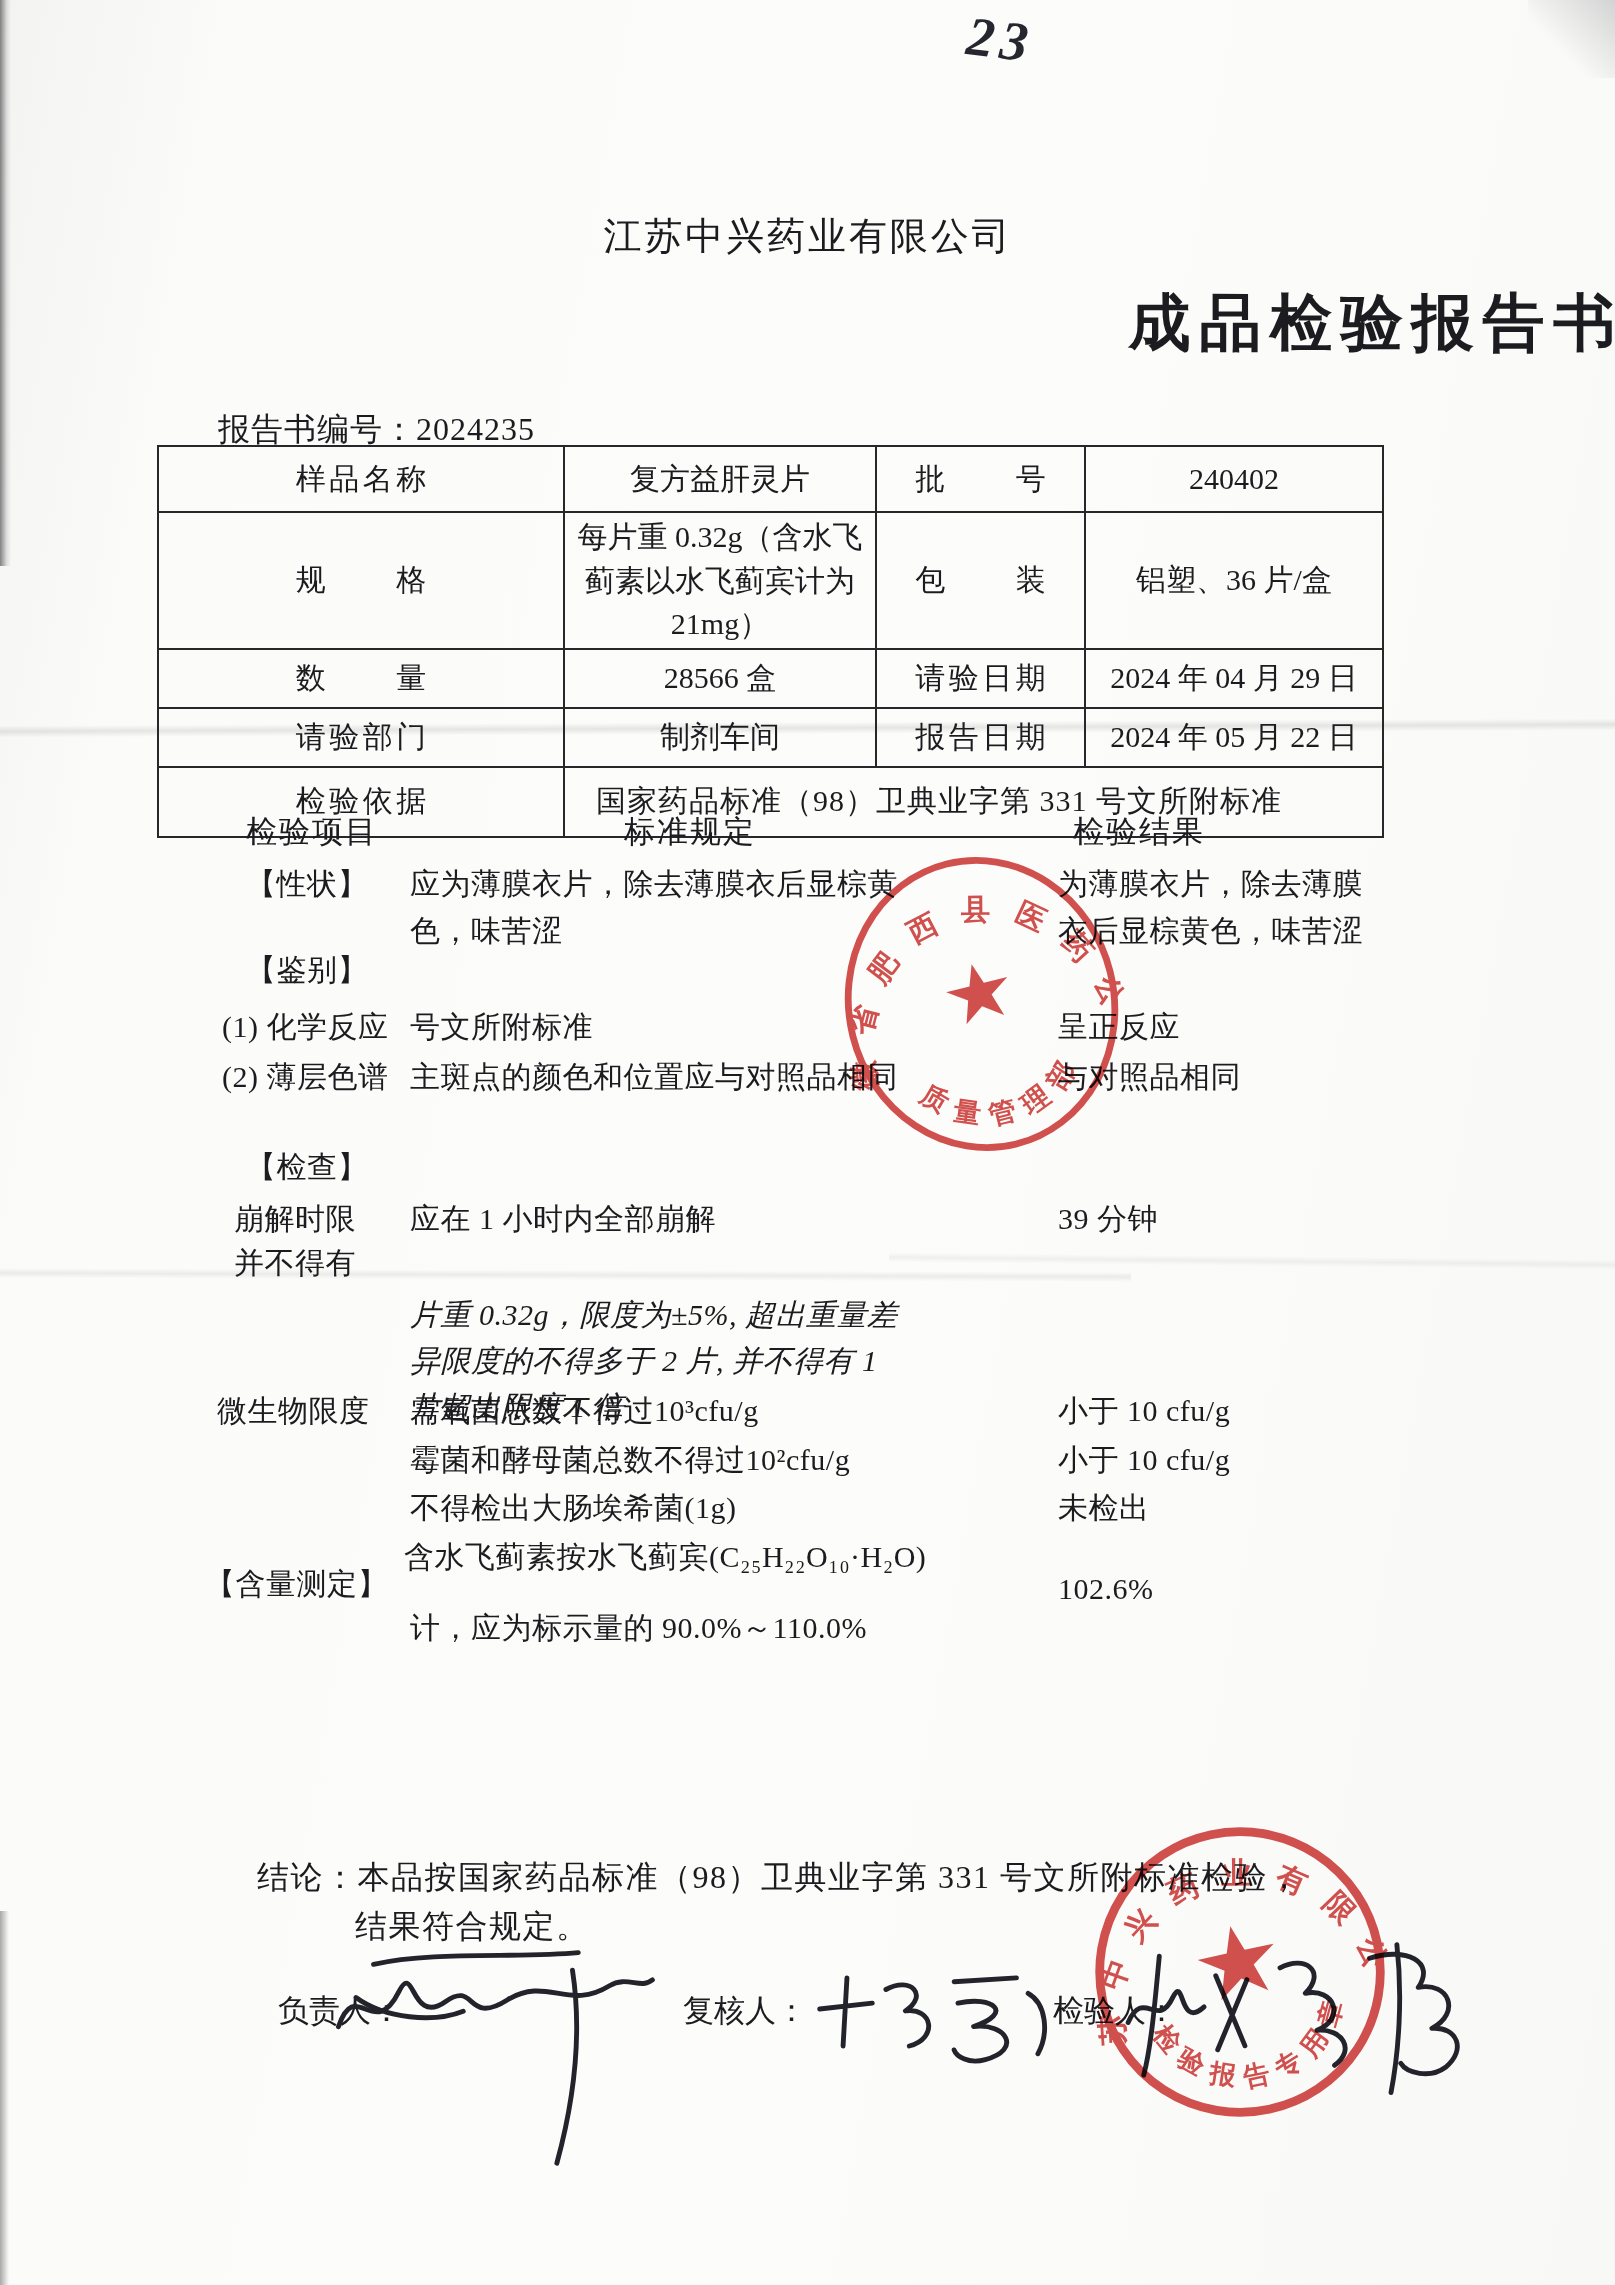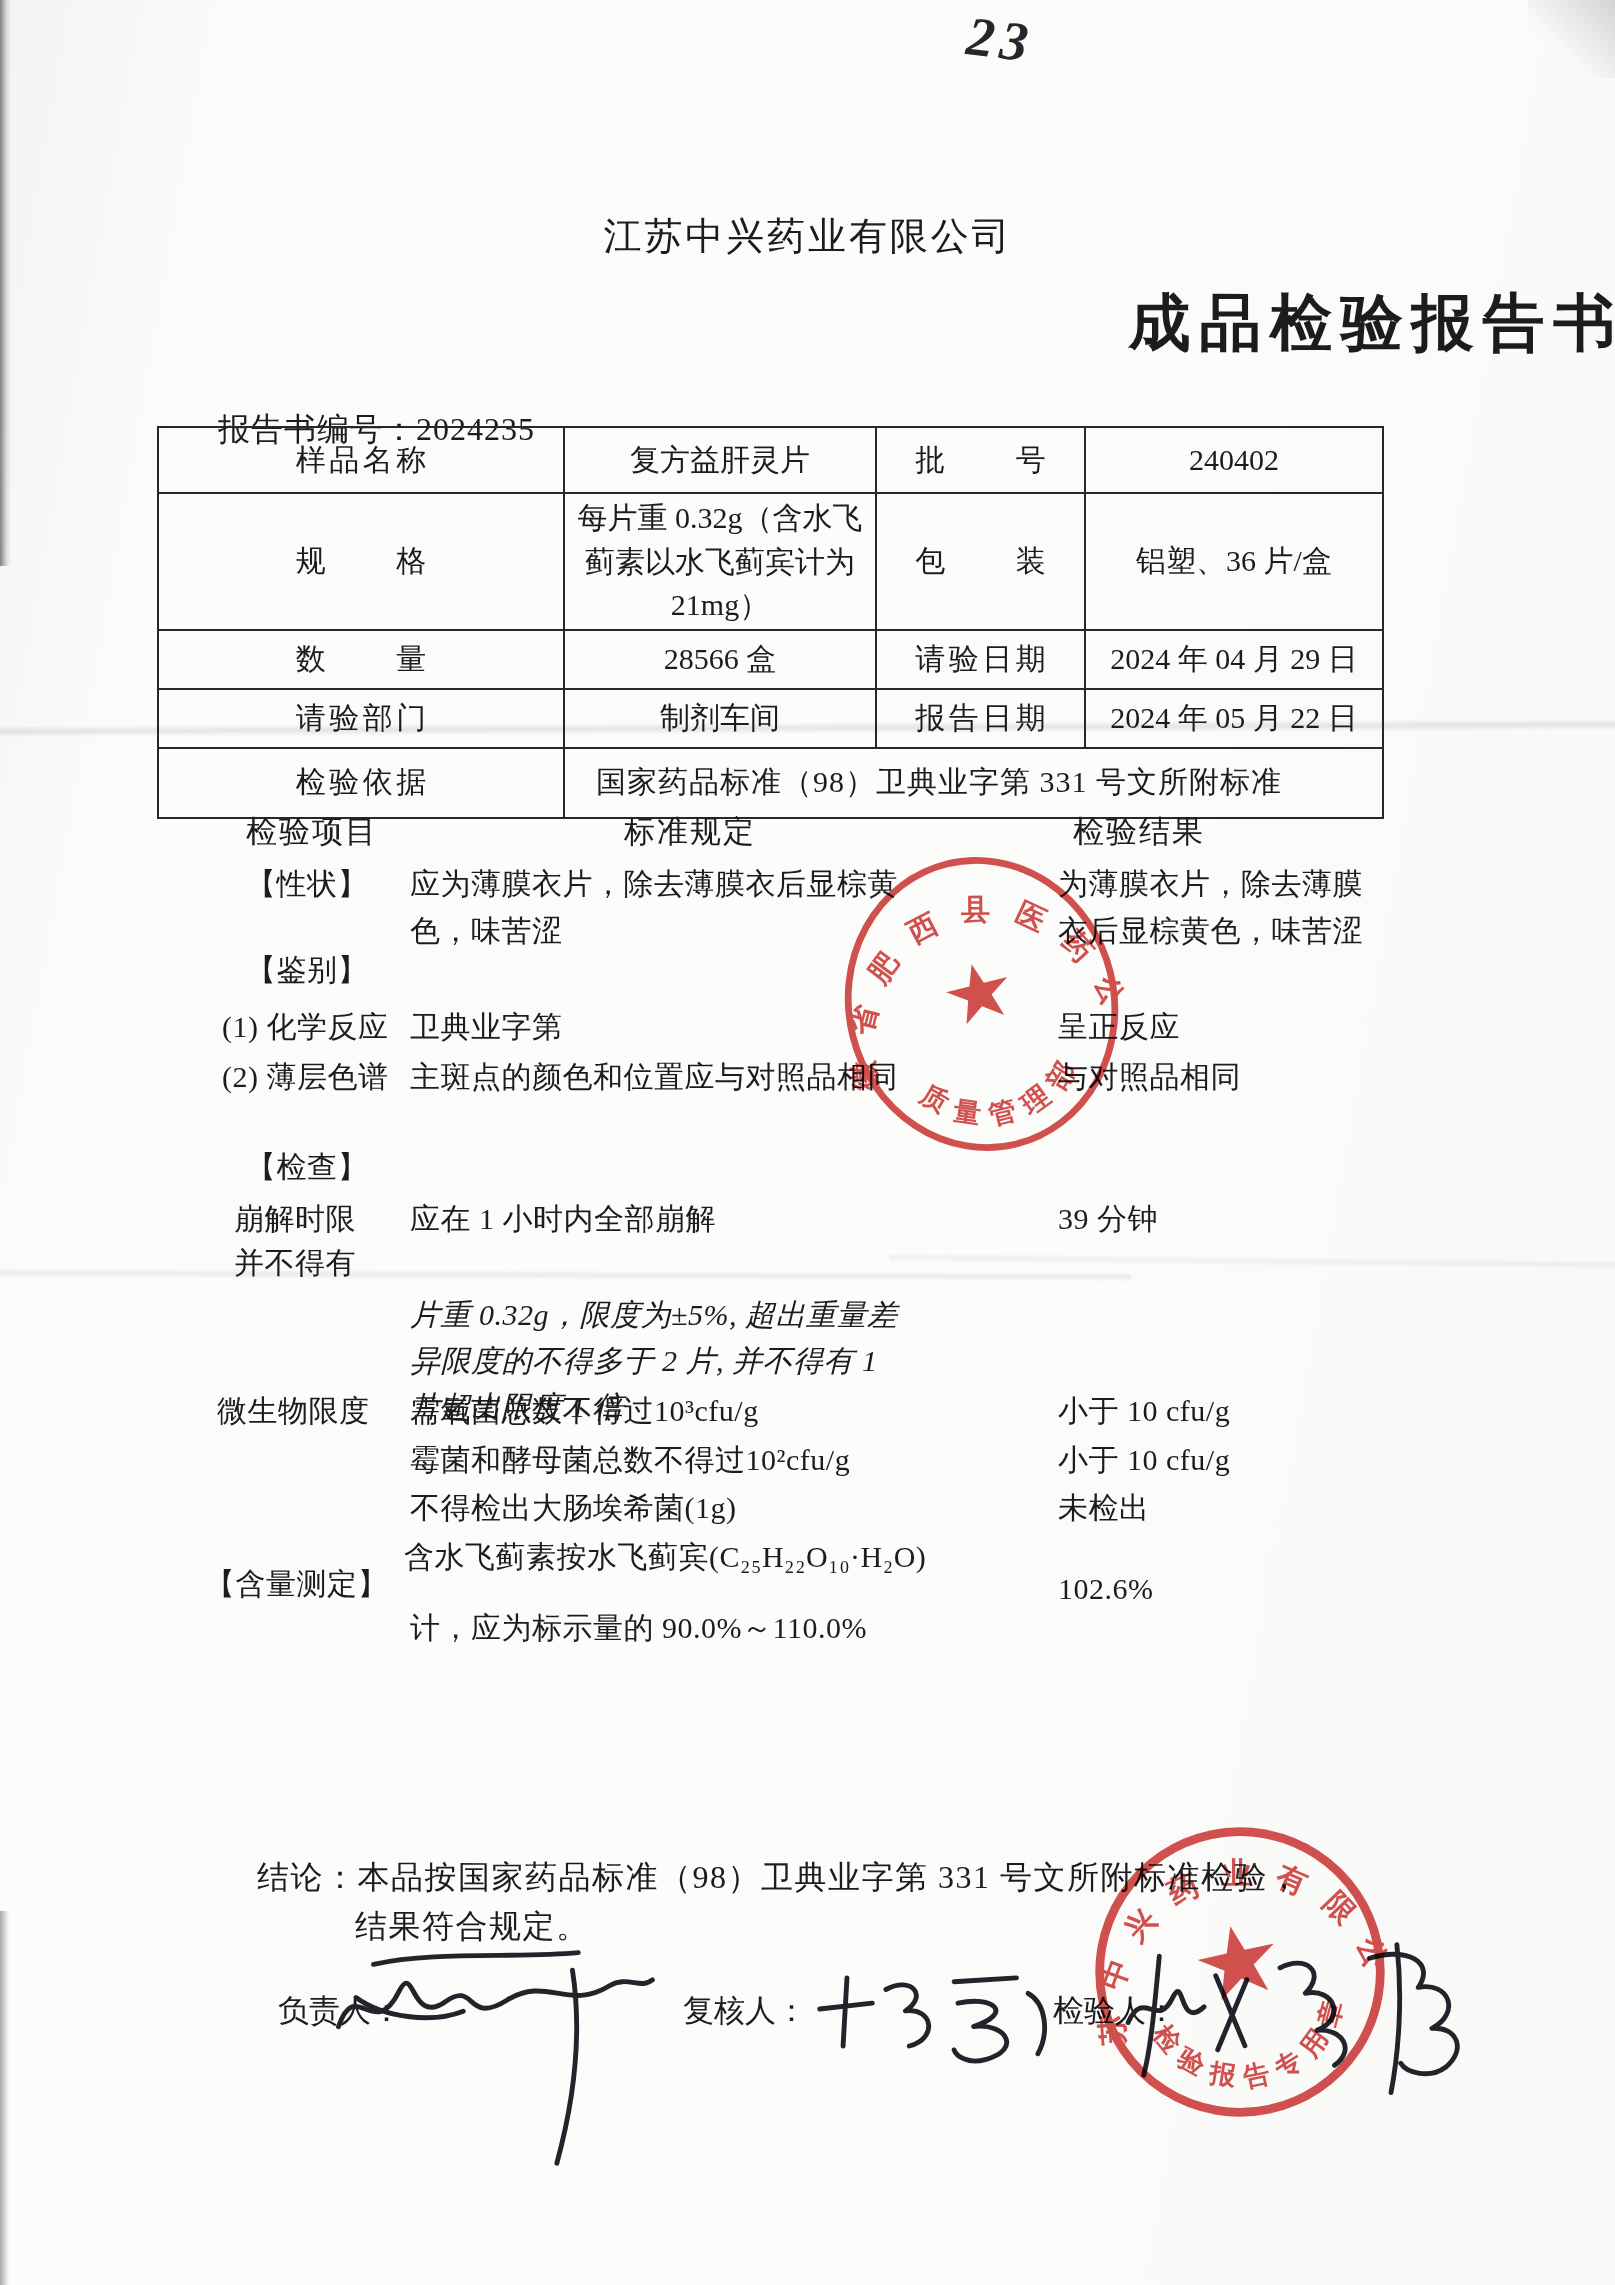--- a/index.html
+++ b/index.html
@@ -31,21 +31,21 @@
     font-size:55px;font-style:italic;letter-spacing:5.9px;color:#26262f;
     transform:rotate(7deg);font-weight:600;
   }
   .company{position:absolute;top:211px;left:0;width:100%;text-align:center;
     font-size:38px;letter-spacing:2.9px;}
   .doc-title{position:absolute;top:281px;left:0;width:100%;text-align:right;
     font-size:62px;font-weight:700;letter-spacing:8.8px;margin-left:8px;}
   .report-no{position:absolute;top:408px;left:218px;font-size:32px;letter-spacing:1px;}
 
   
-  table.info{position:absolute;top:426px;left:157px;border-collapse:collapse;table-layout:fixed;padding-left:48px;}
+  table.info{position:absolute;top:445px;left:157px;border-collapse:collapse;table-layout:fixed;padding-left:48px;}
   table.info td{border:2.4px solid #26262b;font-size:30px;text-align:center;padding:2px 5.9px;}
   td.lbl .spread{display:inline-block;width:4.35em;text-align:justify;text-align-last:justify;}
   td.basis-val{text-align:left !important;padding-left:31px !important;letter-spacing:1px;}
   .r1 td{height:60px;} .r2 td{height:90px;} .r3 td{height:53px;} .r4 td{height:53px;} .r5 td{height:64px;}
   td.spec-val{font-size:28px;line-height:1.45;}
 
   
   .cell{position:absolute;font-size:30px;line-height:47px;letter-spacing:0.5px;}
   .hdr{font-size:31px;letter-spacing:2px;}
   .std{width:493px;} .res{width:327px;}
@@ -127,21 +127,21 @@
   <div class="cell hdr" style="left:246px;top:808px;">检验项目</div>
   <div class="cell hdr" style="left:624px;top:808px;">标准规定</div>
   <div class="cell hdr" style="left:1073px;top:808px;">检验结果</div>
 
   <div class="cell" style="left:246px;top:860px;">【性状】</div>
   <div class="cell std" style="left:410px;top:860px;">应为薄膜衣片，除去薄膜衣后显棕黄色，味苦涩</div>
   <div class="cell res" style="left:1058px;top:860px;">为薄膜衣片，除去薄膜衣后显棕黄色，味苦涩</div>
 
   <div class="cell" style="left:246px;top:946px;">【鉴别】</div>
   <div class="cell" style="left:222px;top:1003px;">(1) 化学反应</div>
-  <div class="cell std" style="left:410px;top:1003px;">卫典业字第</div>
+  <div class="cell std" style="left:410px;top:1003px;">号文所附标准</div>
   <div class="cell res" style="left:1058px;top:1003px;">呈正反应</div>
   <div class="cell" style="left:222px;top:1053px;">(2) 薄层色谱</div>
   <div class="cell std" style="left:410px;top:1053px;">主斑点的颜色和位置应与对照品相同</div>
   <div class="cell res" style="left:1058px;top:1053px;">与对照品相同</div>
 
   <div class="cell" style="left:246px;top:1143px;">【检查】</div>
   <div class="cell" style="left:234px;top:1195px;">崩解时限</div>
   <div class="cell std" style="left:410px;top:1195px;">应在 1 小时内全部崩解</div>
   <div class="cell res" style="left:1058px;top:1195px;">39 分钟</div>
 

